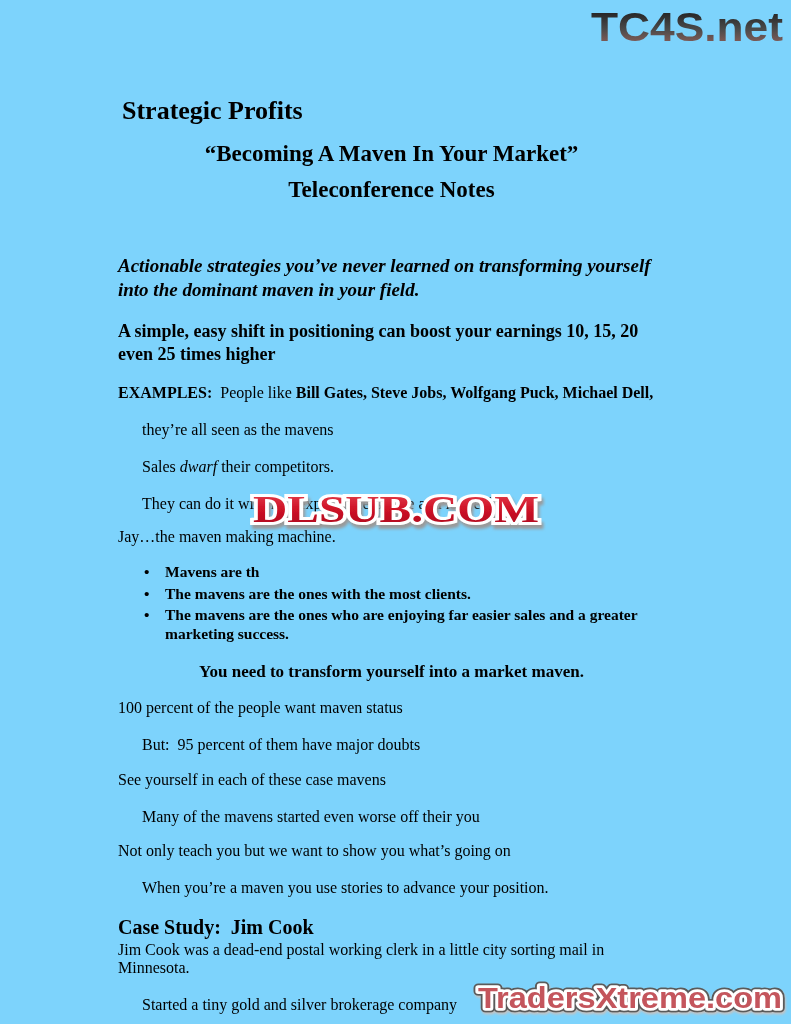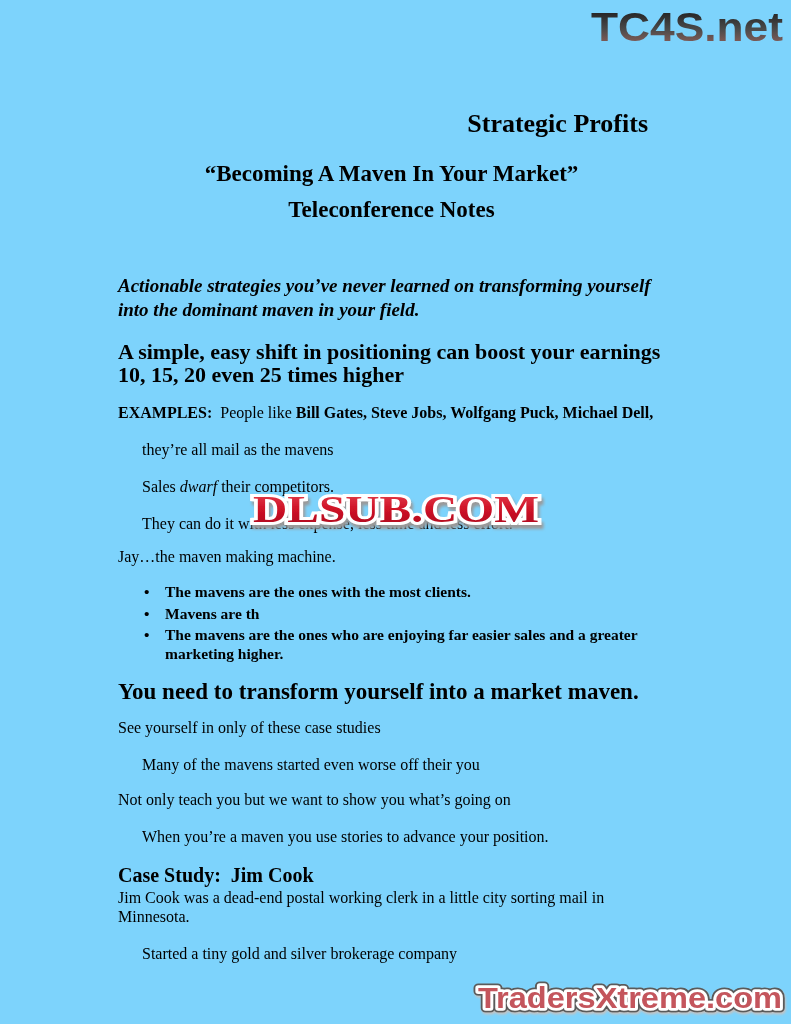--- a/index.html
+++ b/index.html
@@ -9,33 +9,33 @@
     height: 1024px;
     background: #7dd3fc;
     font-family: "Liberation Serif", serif;
     color: #000;
     overflow: hidden;
     margin: 0 auto;
   }
   .content { padding: 92px 126px 0 118px; }
 
   .title-line1 {
-    font-size: 26px; font-weight: bold; text-align: right;
-    line-height: 30px; margin: 17px;
+    font-size: 26px; font-weight: bold; text-align: left;
+    line-height: 30px; margin: 4px;
   }
   .title-line23 {
     font-size: 23px; font-weight: bold; text-align: center;
     line-height: 36px; margin: 10px 0 0 0;
   }
   .lead {
     font-size: 19px; font-weight: bold; font-style: italic;
     line-height: 24px; margin: 46px 0 0 0; max-width: 560px;
   }
   .subhead {
-    font-size: 22px; font-weight: bold;
+    font-size: 18px; font-weight: bold;
     line-height: 23px; margin: 18px 0 0 0; max-width: 562px;
   }
   .body-block {
     font-size: 16px; line-height: 18.5px; margin: 18px 0 0 0;
     white-space: pre-wrap; max-width: 560px;
   }
   .jay { margin-top: 14px; }
   .b { font-weight: bold; }
   .i { font-style: italic; }
 
@@ -46,21 +46,21 @@
   ul.bullets li {
     position: relative; font-size: 15.5px; line-height: 19px;
     margin: 0 0 2.5px 0;
   }
   ul.bullets li::before {
     content: "\2022"; position: absolute; left: -21px; top: 0;
     font-size: 15.5px;
   }
   ul.bullets.bold-items li { font-weight: bold; }
 
-  .subhead-2 { margin-top: 17px; font-size: 23px; }
+  .subhead-2 { margin-top: 17px; font-size: 17px; text-align: center; }
   .para { margin-top: 16px; }
   .case-heading {
     font-size: 20px; font-weight: bold; line-height: 24px;
     margin: 17px 0 0 0; white-space: pre-wrap;
   }
   .case-para { margin-top: 2px; }
 
   .logo-tc4s {
     position: absolute; left: 588px; top: 4px;
     width: 198px; height: 44px;
@@ -120,36 +120,38 @@
 
     <p class="title-line1">Strategic Profits</p>
     <p class="title-line23"><span>“Becoming A Maven In Your Market”</span><br>
       <span>Teleconference Notes</span></p>
 
     <p class="lead">Actionable strategies you’ve never learned on transforming yourself into the dominant maven in your field.</p>
 
     <p class="subhead">A simple, easy shift in positioning can boost your earnings 10, 15, 20 even 25 times higher</p>
 
     <div class="body-block"><span class="b">EXAMPLES:</span><span>  People like </span><span class="b">Bill Gates, Steve Jobs, Wolfgang Puck, Michael Dell,</span><br>
-      <span>they’re all mail as the mavens</span><br>
+      <span>they’re all seen as the mavens</span><br>
       <span>Sales </span><span class="i">dwarf</span><span> their competitors.</span><br>
       <span>They can do it with less expense, less time and less effort.</span></div>
 
     <div class="body-block jay">Jay…the maven making machine.</div>
 
     <ul class="bullets bold-items">
+      <li>Mavens are th</li>
       <li>The mavens are the ones with the most clients.</li>
-      <li>Mavens are th</li>
-      <li>The mavens are the ones who are enjoying far easier sales and a greater marketing higher.</li>
+      <li>The mavens are the ones who are enjoying far easier sales and a greater marketing success.</li>
     </ul>
 
     <p class="subhead subhead-2">You need to transform yourself into a market maven.</p>
 
+    <div class="body-block para"><span>100 percent of the people want maven status</span><br>
+      <span>But:  95 percent of them have major doubts</span></div>
 
-    <div class="body-block para"><span>See yourself in only of these case studies</span><br>
+    <div class="body-block para"><span>See yourself in each of these case mavens</span><br>
       <span>Many of the mavens started even worse off their you</span></div>
 
     <div class="body-block para"><span>Not only teach you but we want to show you what’s going on</span><br>
       <span>When you’re a maven you use stories to advance your position.</span></div>
 
     <p class="case-heading">Case Study:  Jim Cook</p>
 
     <div class="body-block case-para"><span>Jim Cook was a dead-end postal working clerk in a little city sorting mail in Minnesota.</span><br>
       <span>Started a tiny gold and silver brokerage company</span><br>
       </div>

